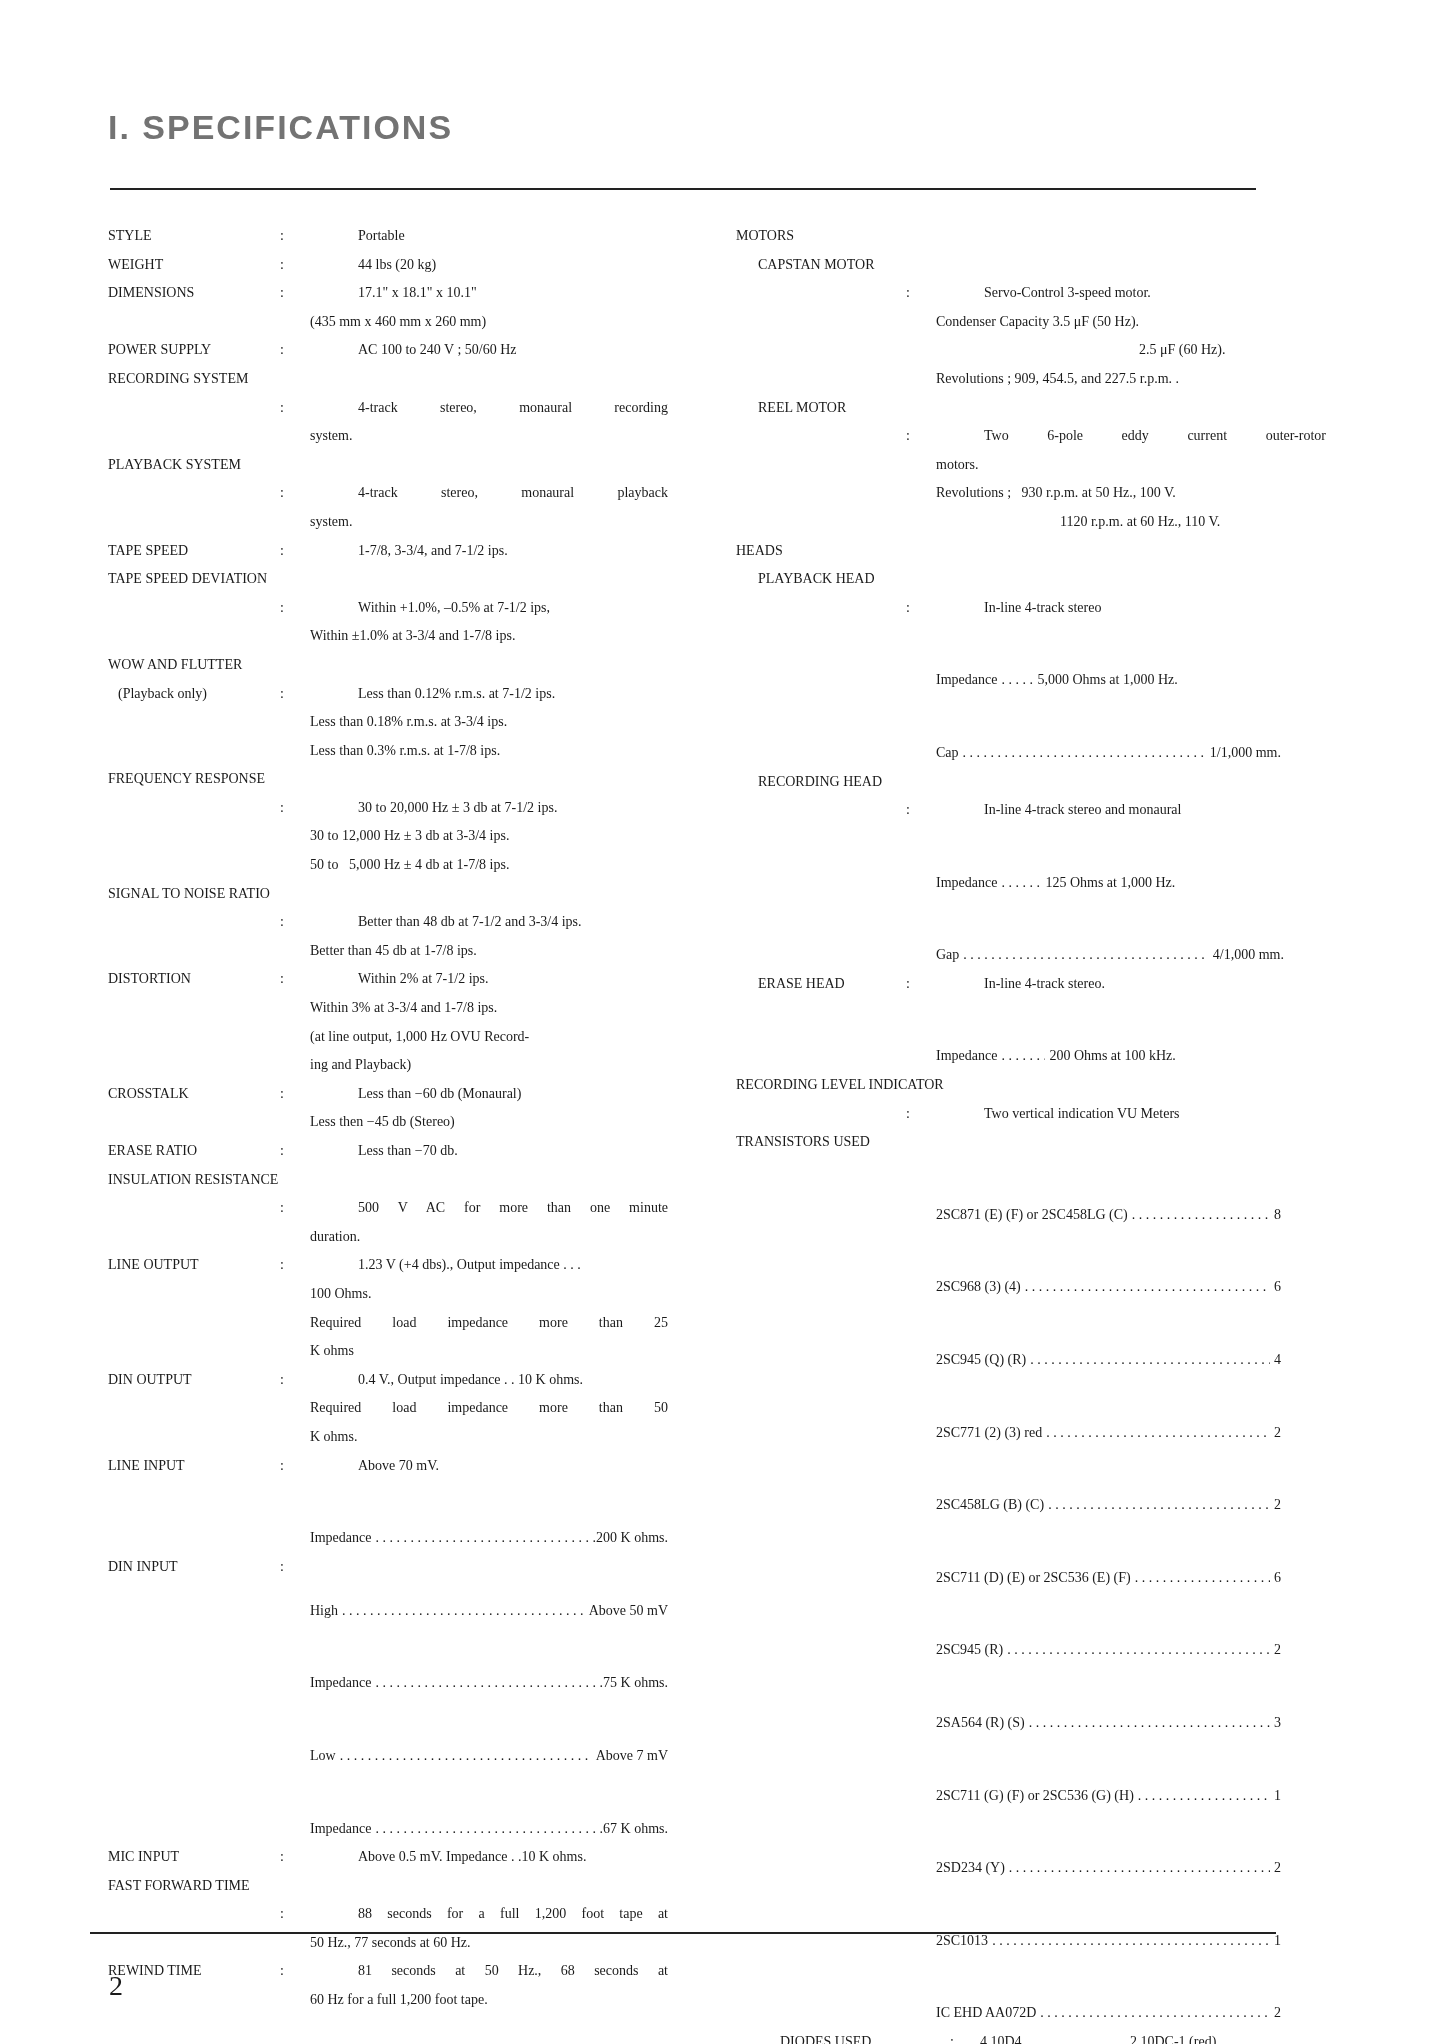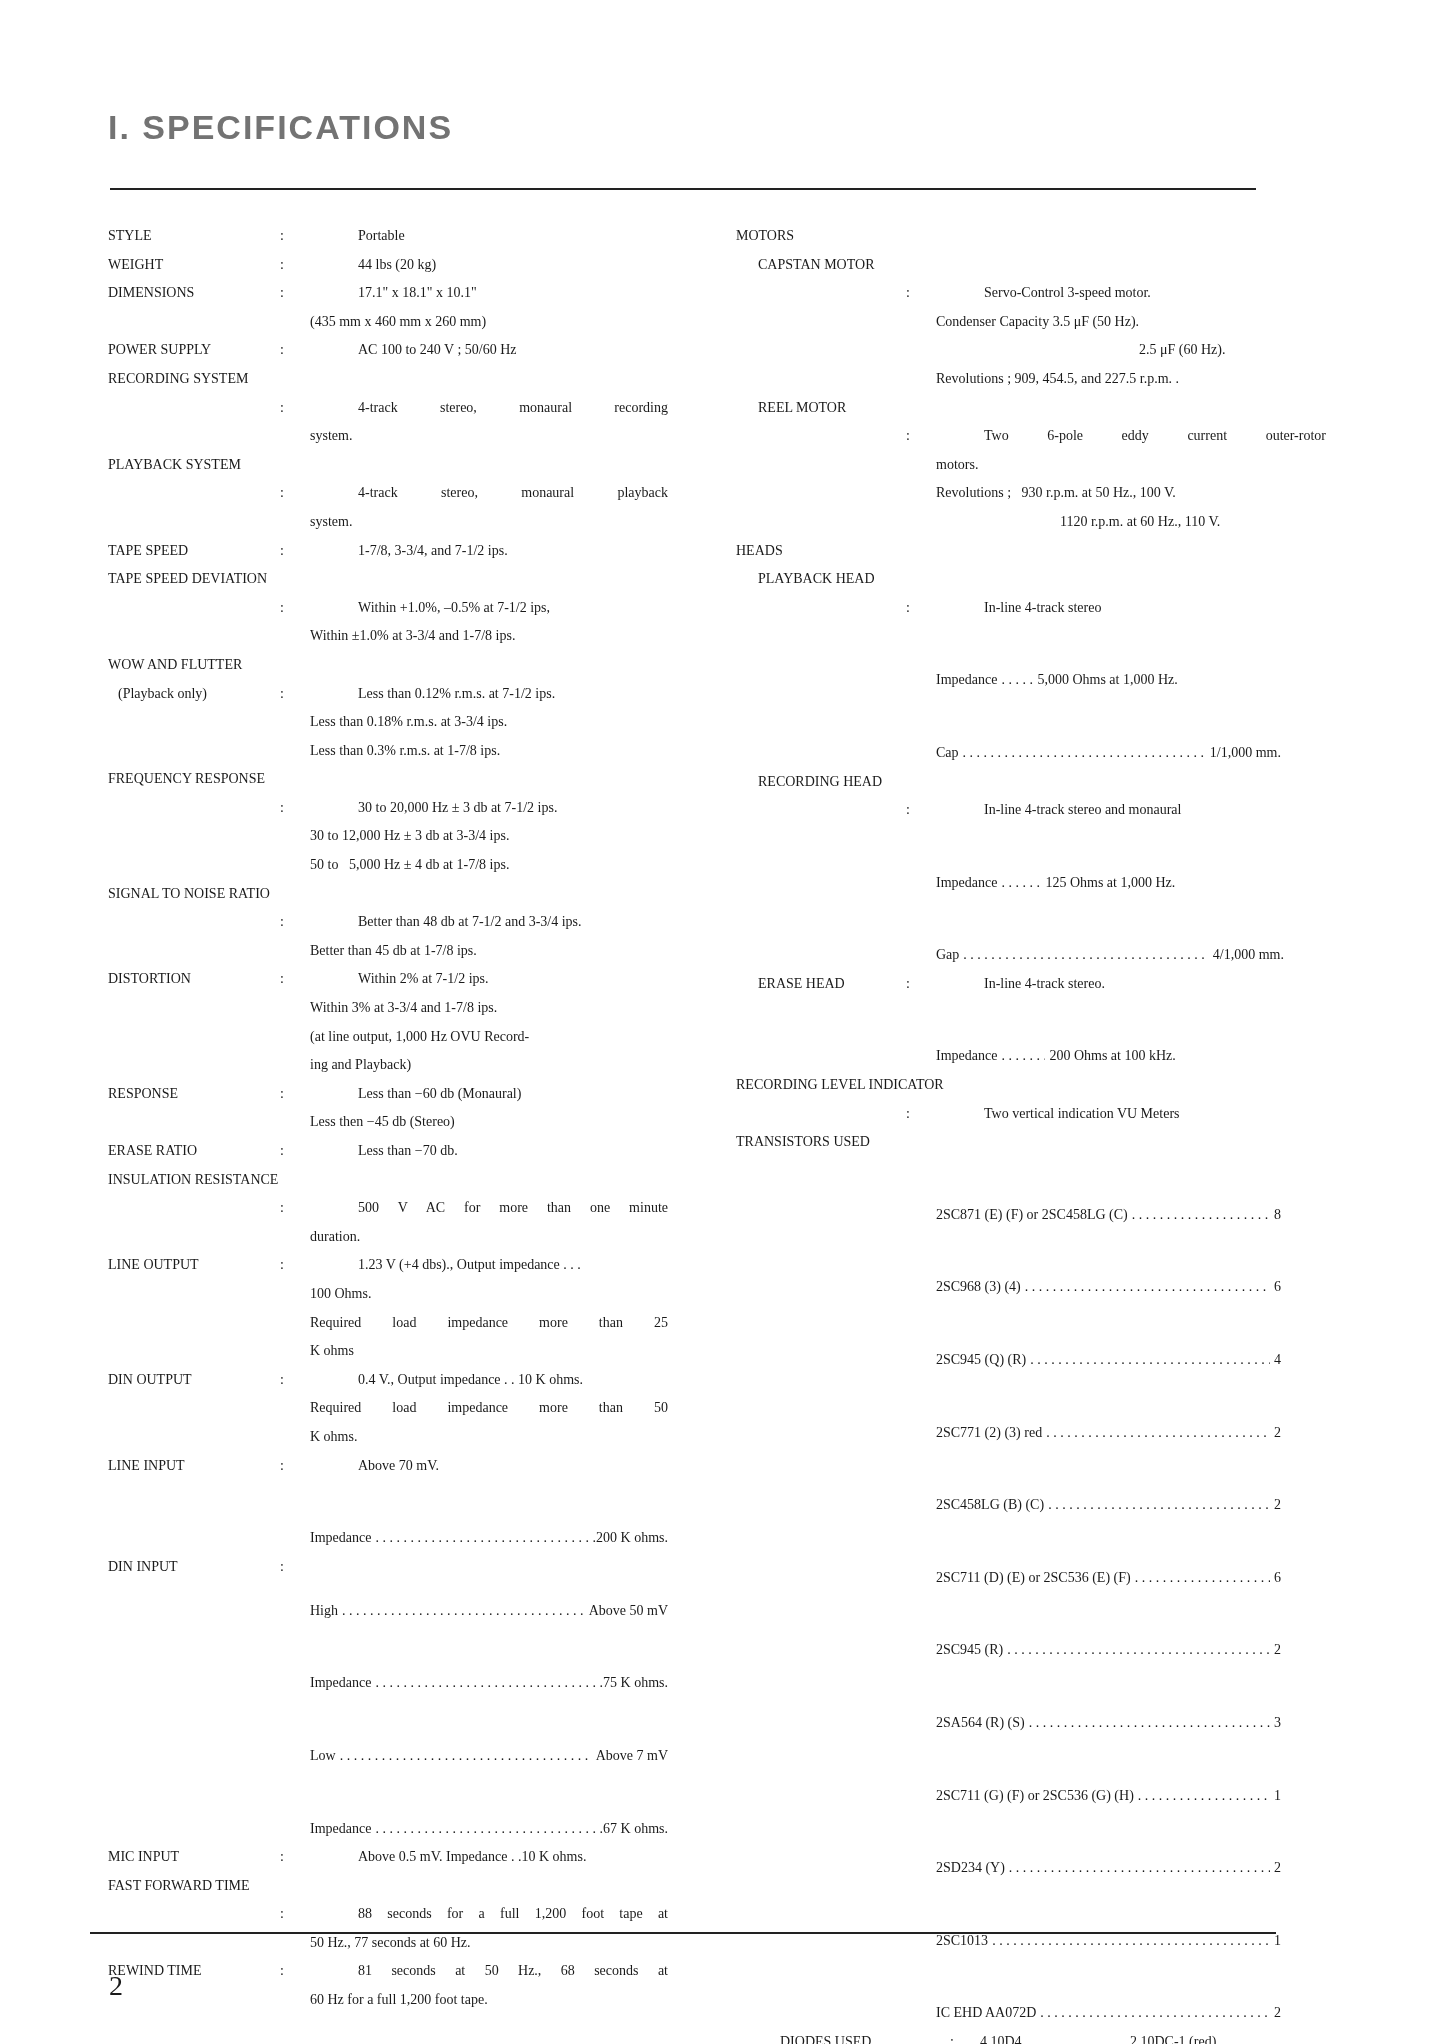--- a/index.html
+++ b/index.html
@@ -151,21 +151,21 @@
       <span class="colon">:</span>
       <span class="val">Within 2% at 7-1/2 ips.</span>
     </div>
     <div class="val-block">Within 3% at 3-3/4 and 1-7/8 ips.</div>
     <div class="val-block">(at line output, 1,000 Hz OVU Record-</div>
     <div class="val-block">ing and Playback)</div>
   </div>
 
   <div>
     <div class="row">
-      <span class="lbl l-w">RESPONSE</span>
+      <span class="lbl l-w">CROSSTALK</span>
       <span class="colon">:</span>
       <span class="val">Less than −60 db (Monaural)</span>
     </div>
     <div class="val-block">Less then −45 db (Stereo)</div>
   </div>
 
   <div class="row">
     <span class="lbl l-w">ERASE RATIO</span>
     <span class="colon">:</span>
     <span class="val">Less than −70 db.</span>

